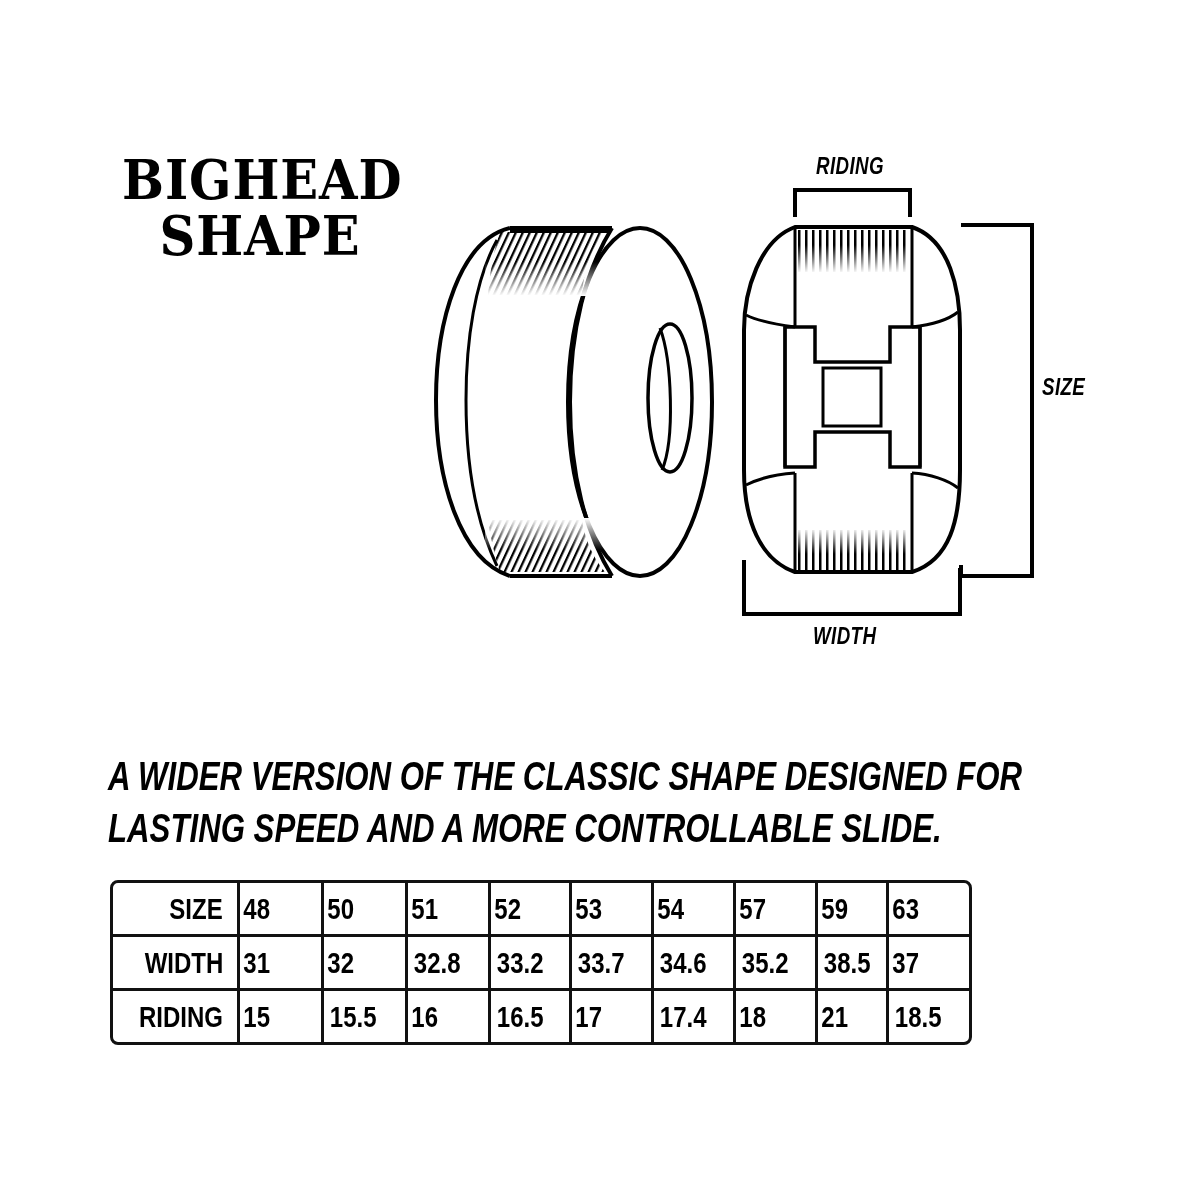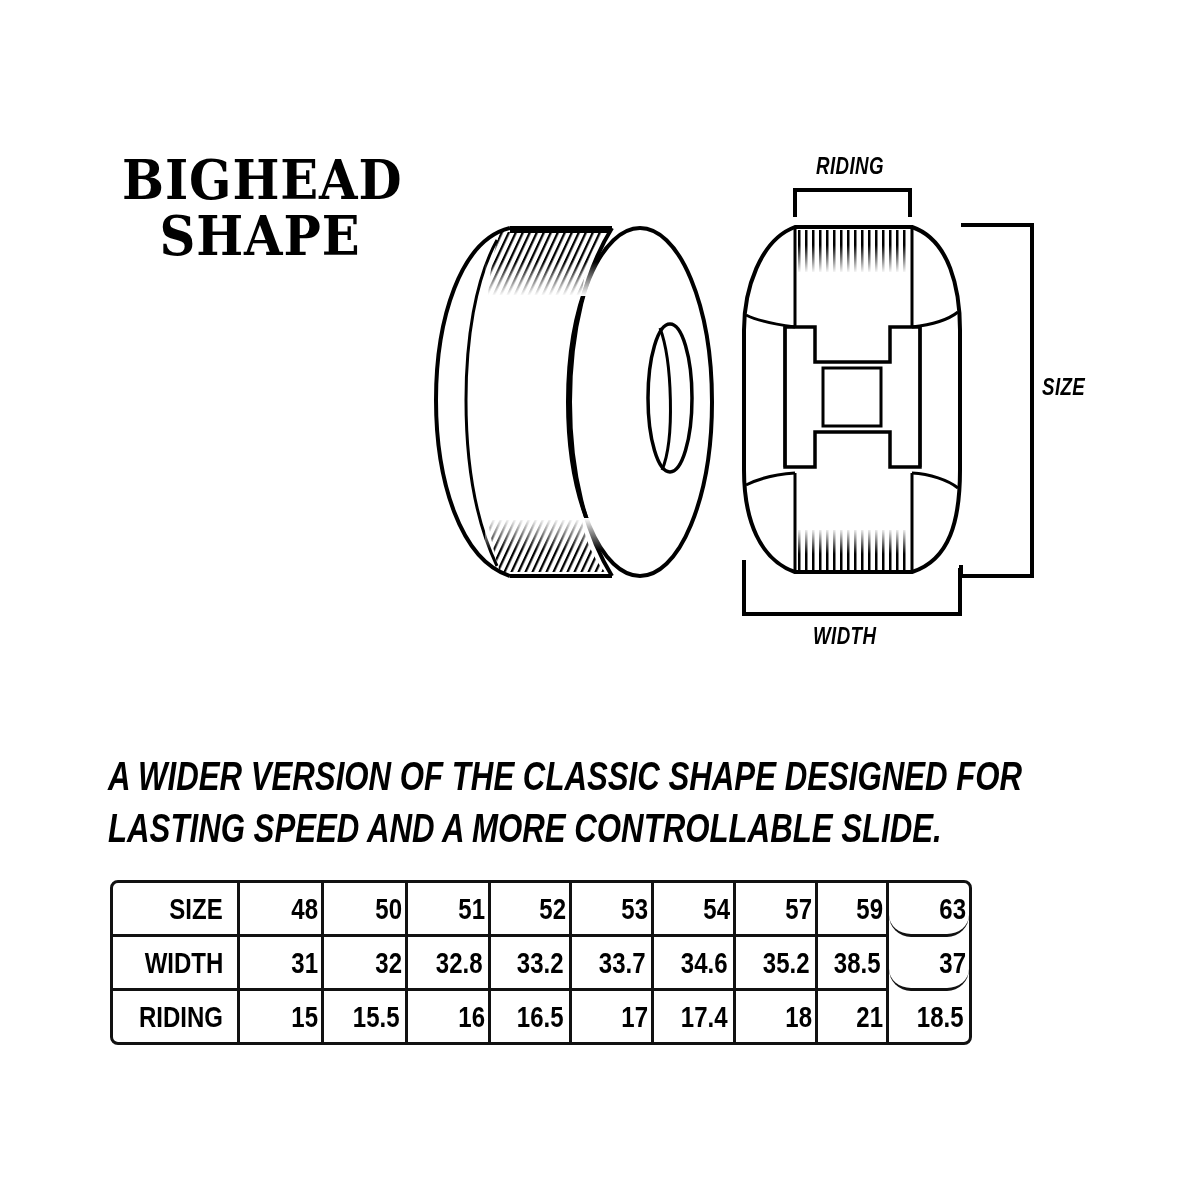--- a/index.html
+++ b/index.html
@@ -27,24 +27,24 @@
     .desc span { display: block; }
     table.spec {
       position: absolute; left: 110px; top: 880px; width: 856px; height: 160px;
       border-collapse: separate; border-spacing: 0;
       border: 3px solid #111; border-radius: 8px;
       font-family: "Liberation Sans", sans-serif; font-weight: bold;
       font-size: 30px; table-layout: fixed;
     }
     table.spec td {
       border-right: 3px solid #111; border-bottom: 3px solid #111;
-      text-align: right; padding: 0; height: 51px;
+      text-align: left; padding: 0; height: 51px;
     }
     table.spec tr:last-child td { border-bottom: none; }
-    table.spec td:last-child { border-right: none; border-radius: 22px; }
+    table.spec td:last-child { border-right: none; }
     table.spec td .t { display: inline-block; transform: scaleX(0.8); }
     table.spec td.hdr { text-align: right; padding-right: 14px; }
     table.spec td.hdr .t { transform-origin: right center; }
   </style>
 </head>
 <body>
 
 <div class="title">
   <span>BIGHEAD</span>
   <span>SHAPE</span>

